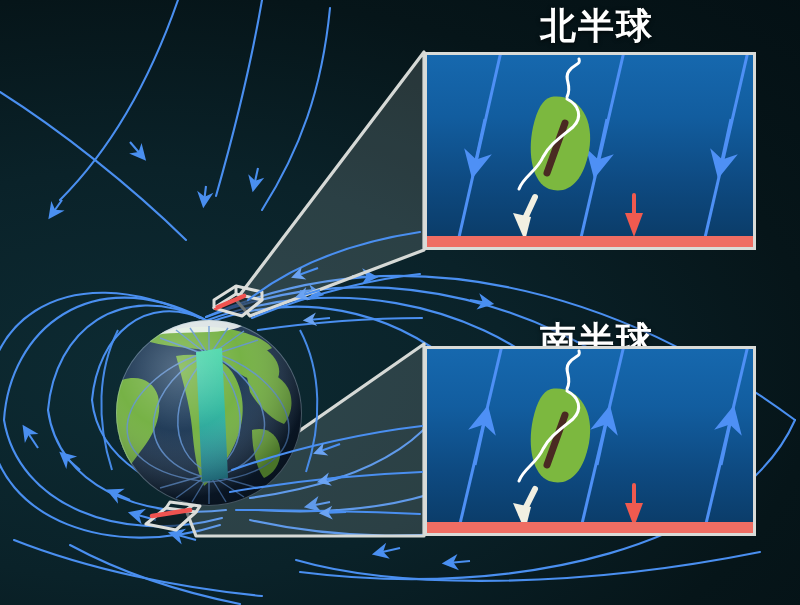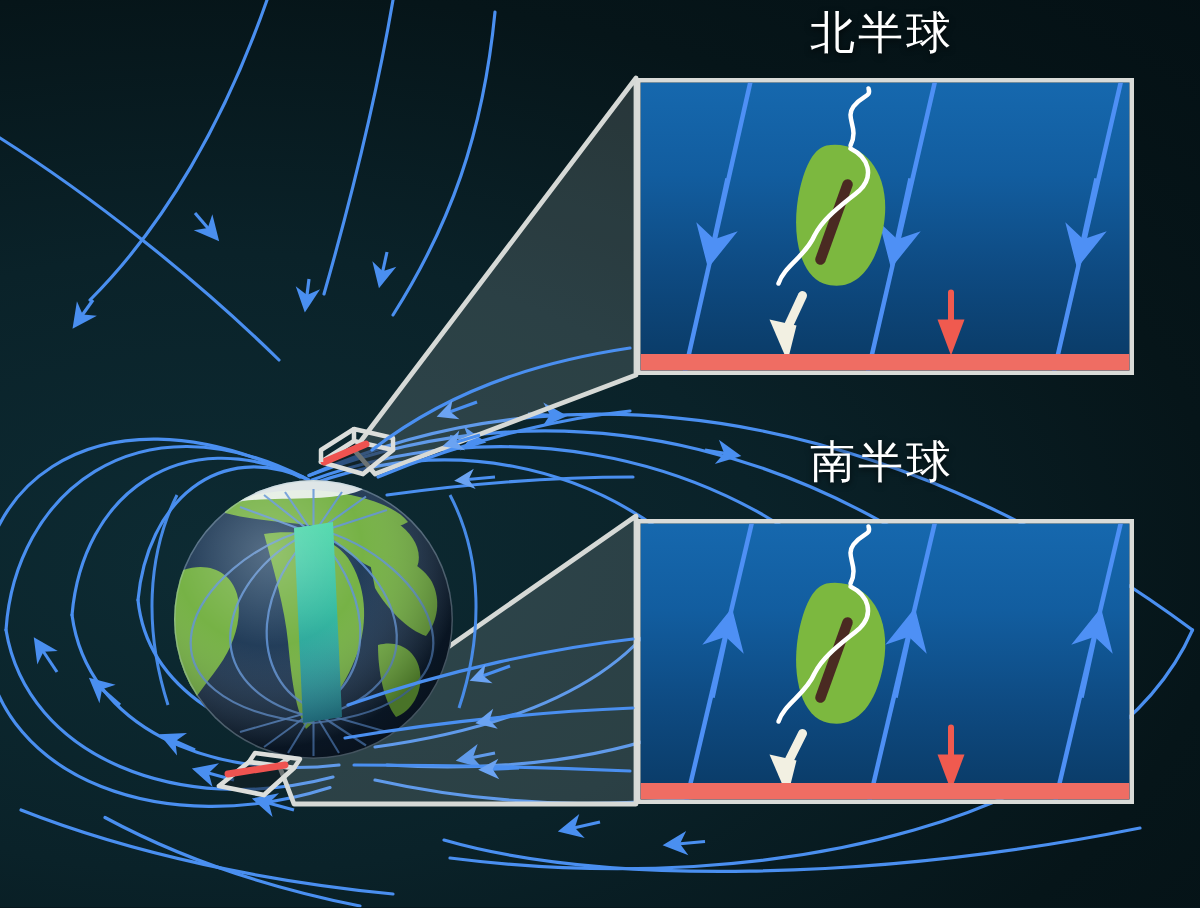--- a/index.html
+++ b/index.html
@@ -5,21 +5,21 @@
   html,body{margin:0;padding:0;background:#06161c;}
   #stage{
     position:relative;width:800px;height:605px;overflow:hidden;
     font-family:"DejaVu Sans","Liberation Sans",sans-serif;
     background:
       radial-gradient(120% 90% at 18% 62%, #0d2b33 0%, #0a2229 38%, #061519 70%, #041014 100%);
   }
   svg{display:block;}
   #bgsvg,#wedgesvg,#globesvg,#fgsvg{position:absolute;left:0;top:0;width:800px;height:605px;}
   .panel-title{
-    position:absolute;color:#ffffff;font-size:30px;font-weight:400;
+    position:absolute;color:#ffffff;font-size:36px;font-weight:700;
     letter-spacing:2px;text-shadow:0 1px 4px rgba(0,0,0,.75);
     white-space:nowrap;
   }
   .inset{
     position:absolute;border:3px solid #d9dbd8;box-sizing:border-box;
     overflow:hidden;background:linear-gradient(180deg,#1668ae 0%,#125d9f 32%,#0e4a81 66%,#0a3a65 100%);
   }
   .inset .sed{position:absolute;left:0;right:0;bottom:0;height:11px;background:#ef6d63;}
   .inset svg{position:absolute;left:0;top:0;}
 </style>
@@ -238,21 +238,21 @@
       </g>
 
       <g>
         <path d="M207,140 L207,166" stroke="#f05a4f" stroke-width="4" stroke-linecap="round"></path>
         <path d="M207,182 L198,158 L216,158 Z" fill="#f05a4f"></path>
       </g>
     </svg>
     <div class="sed"></div>
   </div>
 
-  <div class="panel-title" style="left:540px;top:288px;">南半球</div>
+  <div class="panel-title" style="left:540px;top:316px;">南半球</div>
 
   <div class="inset" id="insetS" style="left:424px;top:346px;width:332px;height:190px;">
     <svg viewBox="0 0 332 190" width="332" height="190" xmlns="http://www.w3.org/2000/svg">
       <defs>
         <marker id="sfa" viewBox="0 0 14 14" refX="7" refY="7" markerWidth="11" markerHeight="11" orient="auto">
           <path d="M1 1 L13 7 L1 13 L4.6 7 Z" fill="#4e90f5"></path>
         </marker>
       </defs>
 
       <g stroke="#4e90f5" stroke-width="3" fill="none">

